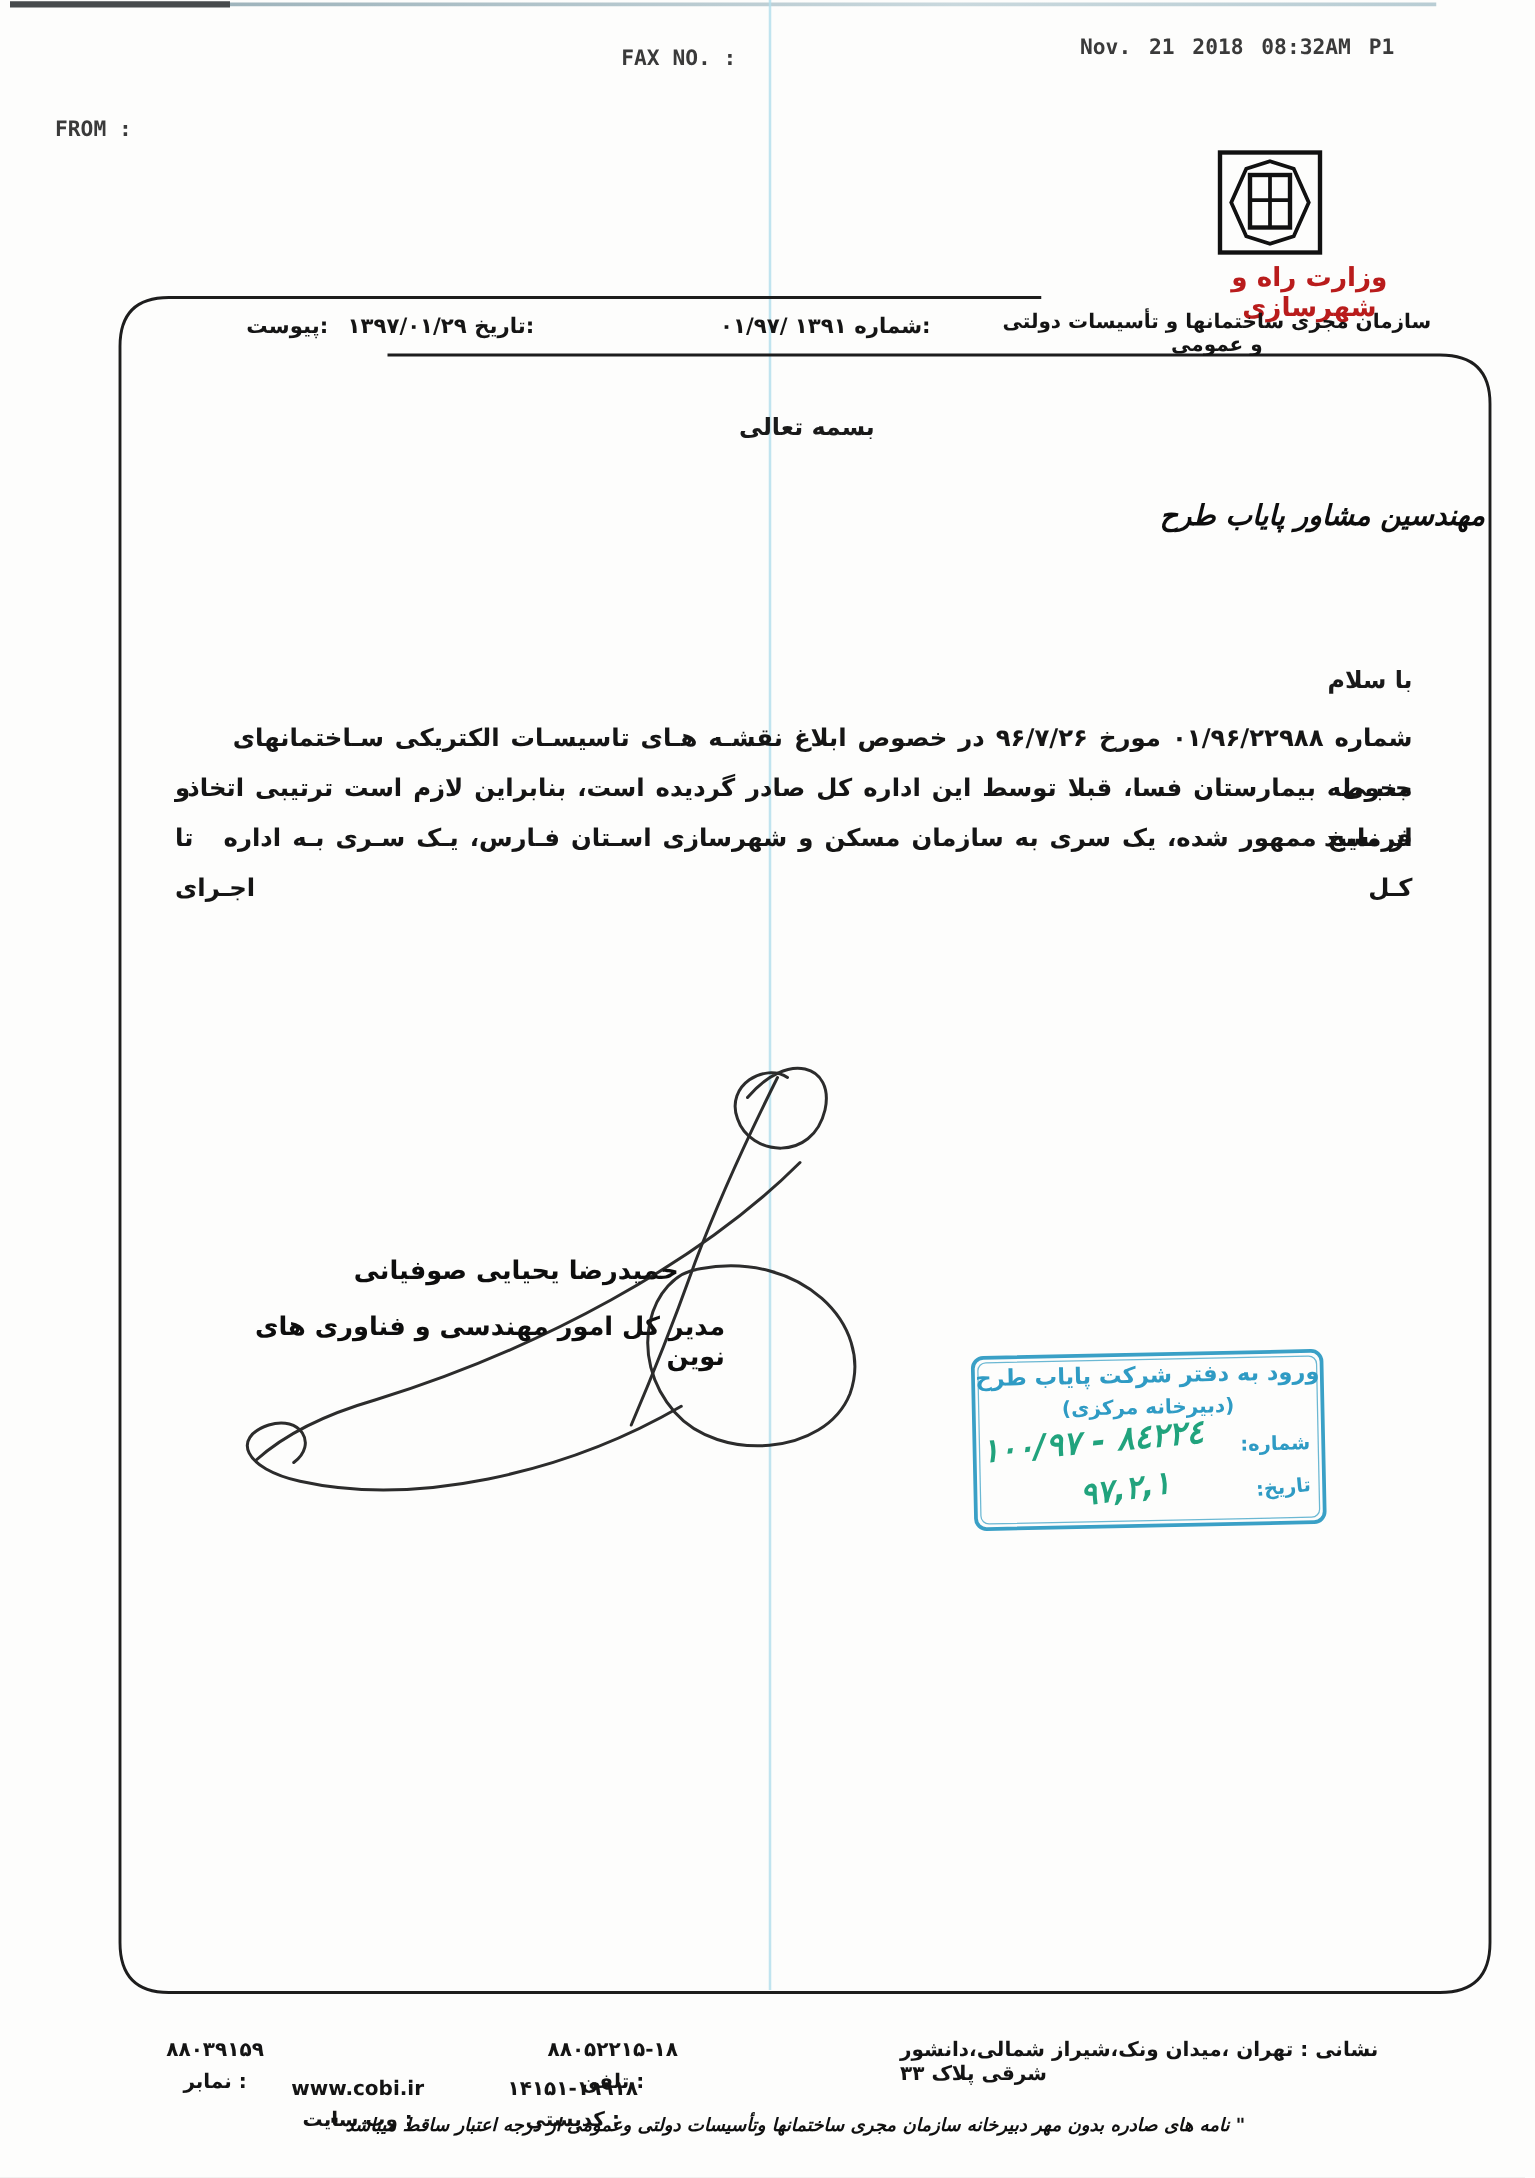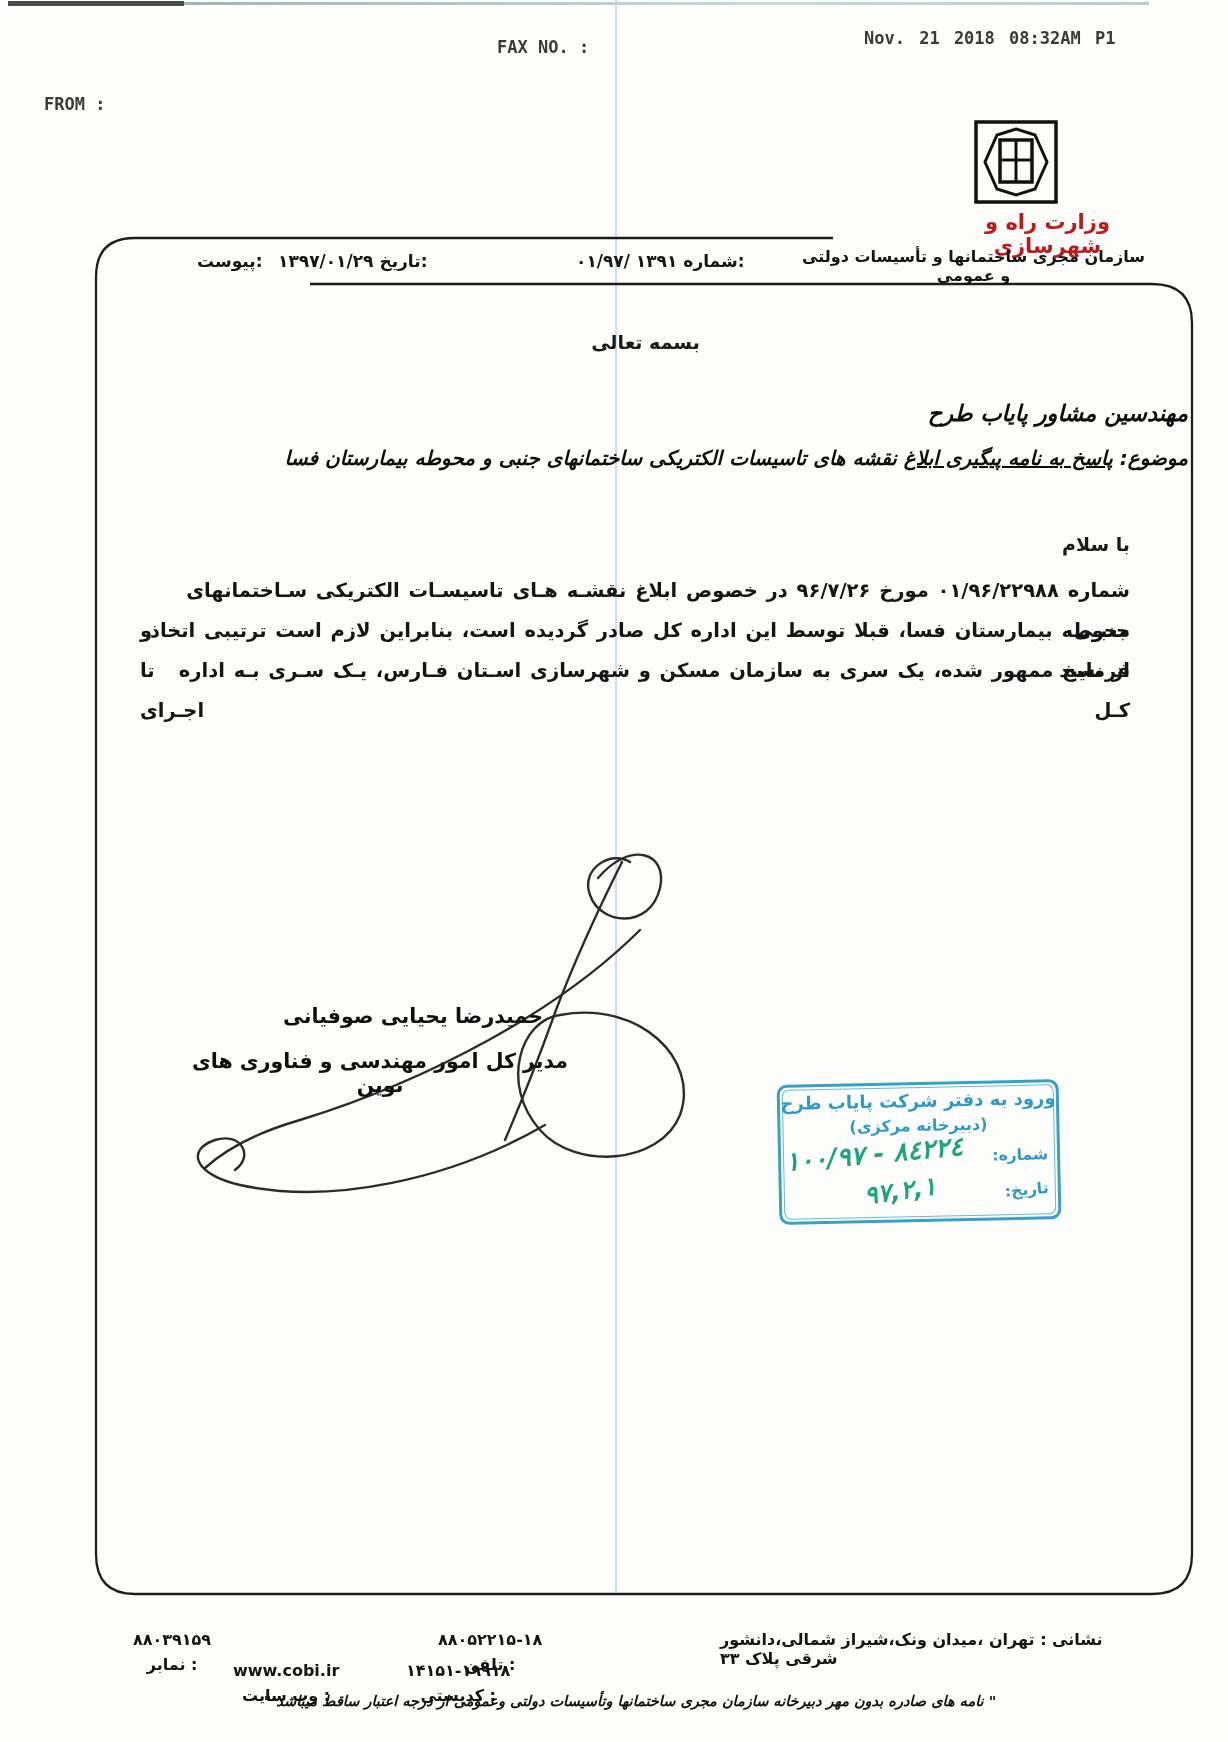--- a/index.html
+++ b/index.html
@@ -29,21 +29,21 @@
   .subject .u{text-decoration:underline;}
   .salutation{left:1018px;top:533px;width:112px;direction:rtl;text-align:right;font-size:19px;font-weight:600;}
   
   .body-text{left:140px;top:571px;width:990px;direction:rtl;color:#151515;}
   .body-text .line{height:40px;line-height:40px;font-size:19.5px;font-weight:600;word-spacing:2px;
     text-align:right;text-align-last:justify;}
   .body-text .line.first{padding-right:52px;}
   .body-text .line.last{text-align-last:right;}
   
   .sig-name{left:246px;top:1004px;width:334px;text-align:center;direction:rtl;font-size:20.5px;font-weight:700;color:#0e0e0e;}
-  .sig-title{left:180px;top:1049px;width:400px;text-align:center;direction:rtl;font-size:20.5px;font-weight:700;color:#0e0e0e;}
+  .sig-title{left:180px;top:1049px;width:400px;direction:rtl;font-size:20.5px;font-weight:700;color:#0e0e0e;}
   
   .stamp{left:778px;top:1082px;width:276px;height:134px;transform:rotate(-1.2deg);
     border:3px solid #3aa0c6;border-radius:10px;color:#2f9bc4;}
   .stamp-inner{position:absolute;inset:2px;border:1px solid rgba(58,160,198,.75);border-radius:7px;}
   .stamp-l1{position:absolute;left:0;top:5px;width:100%;text-align:center;direction:rtl;font-size:18px;font-weight:700;}
   .stamp-l2{position:absolute;left:0;top:31px;width:100%;text-align:center;direction:rtl;font-size:16px;font-weight:700;}
   .stamp-lab1{position:absolute;right:9px;top:63px;font-size:15.5px;font-weight:700;direction:rtl;}
   .stamp-lab2{position:absolute;right:9px;top:98px;font-size:15.5px;font-weight:700;direction:rtl;transform:rotate(-4deg);}
   .hand{color:#21a37d;font-style:italic;font-weight:600;direction:ltr;unicode-bidi:isolate;}
   .hand-number{position:absolute;left:4px;top:52px;width:210px;font-size:26px;letter-spacing:1px;transform:rotate(-4deg);}
@@ -95,25 +95,20 @@
     <span class="meta-val">۱۳۹۷/۰۱/۲۹</span>
     <span>تاریخ:</span>
   </div>
   <div class="abs meta-field" style="left:197px;">
     <span>پیوست:</span>
   </div>
 
   <div class="abs besmeleh">بسمه تعالی</div>
 
   <div class="abs recipient">مهندسین مشاور پایاب طرح</div>
-  <div class="abs subject">
-    <span>موضوع:</span>
-    <span class="u">پاسخ به نامه پیگیری ابلاغ</span>
-    <span>نقشه های تاسیسات الکتریکی ساختمانهای جنبی و محوطه بیمارستان فسا</span>
-  </div>
 
   <div class="abs salutation">با سلام</div>
   <div class="abs body-text">
     <div class="line">شماره ۰۱/۹۶/۲۲۹۸۸ مورخ ۹۶/۷/۲۶ در خصوص ابلاغ نقشـه هـای تاسیسـات الکتریکی سـاختمانهای جنبـی و</div>
     <div class="line">محوطه بیمارستان فسا، قبلا توسط این اداره کل صادر گردیده است، بنابراین لازم است ترتیبی اتخاذ فرمایید تا</div>
     <div class="line">از نسخ ممهور شده، یک سری به سازمان مسکن و شهرسازی اسـتان فـارس، یـک سـری بـه اداره کـل اجـرای</div>
   </div>
 
   <div class="abs sig-name">حمیدرضا یحیایی صوفیانی</div>
   <div class="abs sig-title">مدیر کل امور مهندسی و فناوری های نوین</div>

